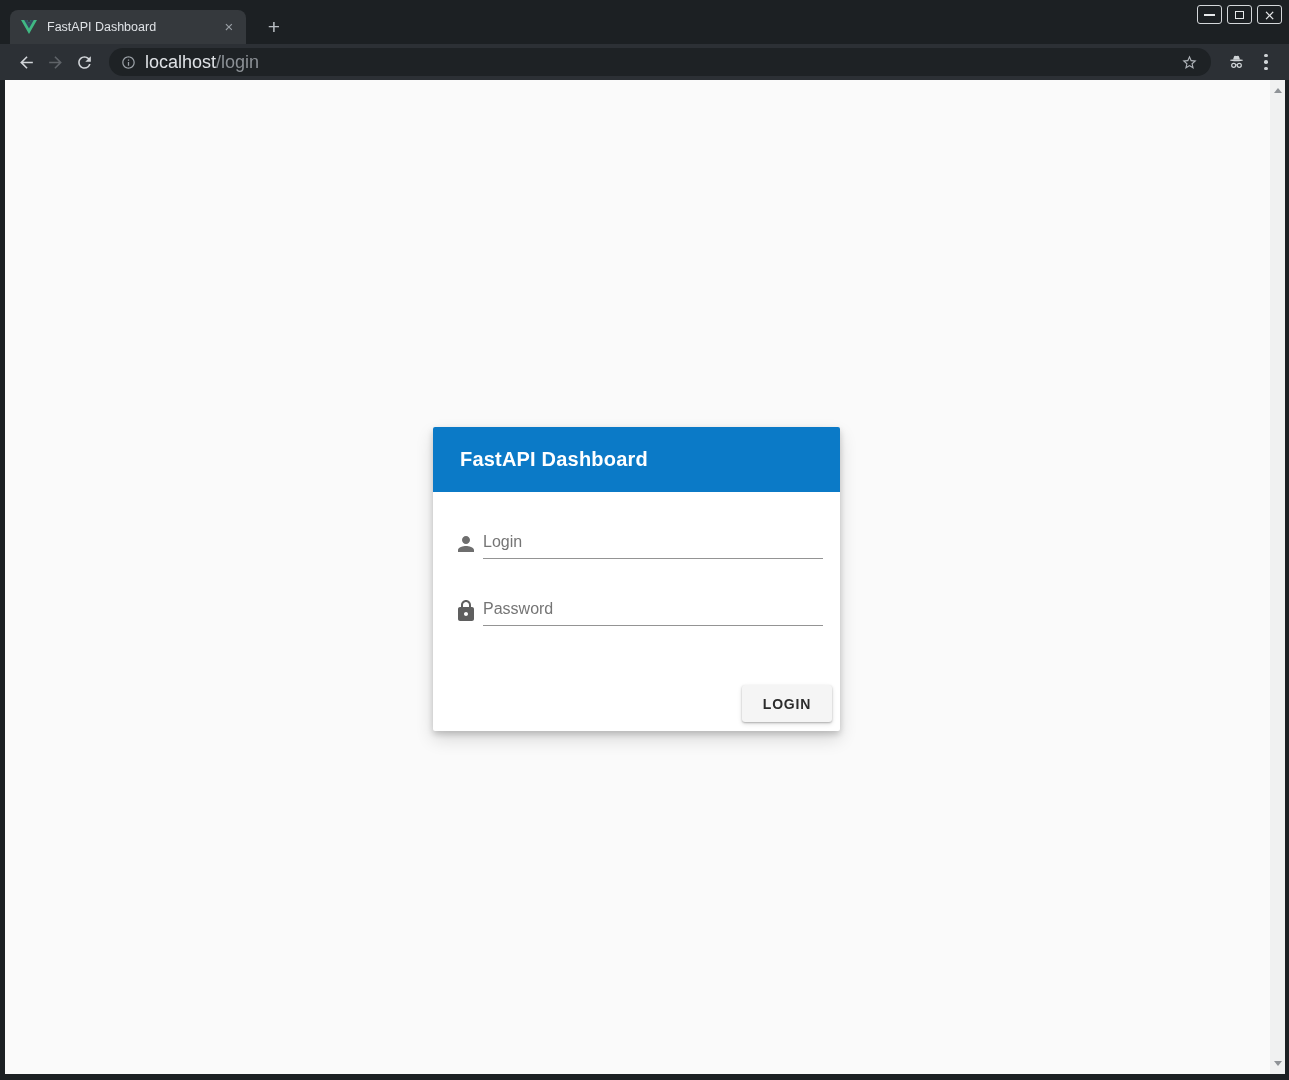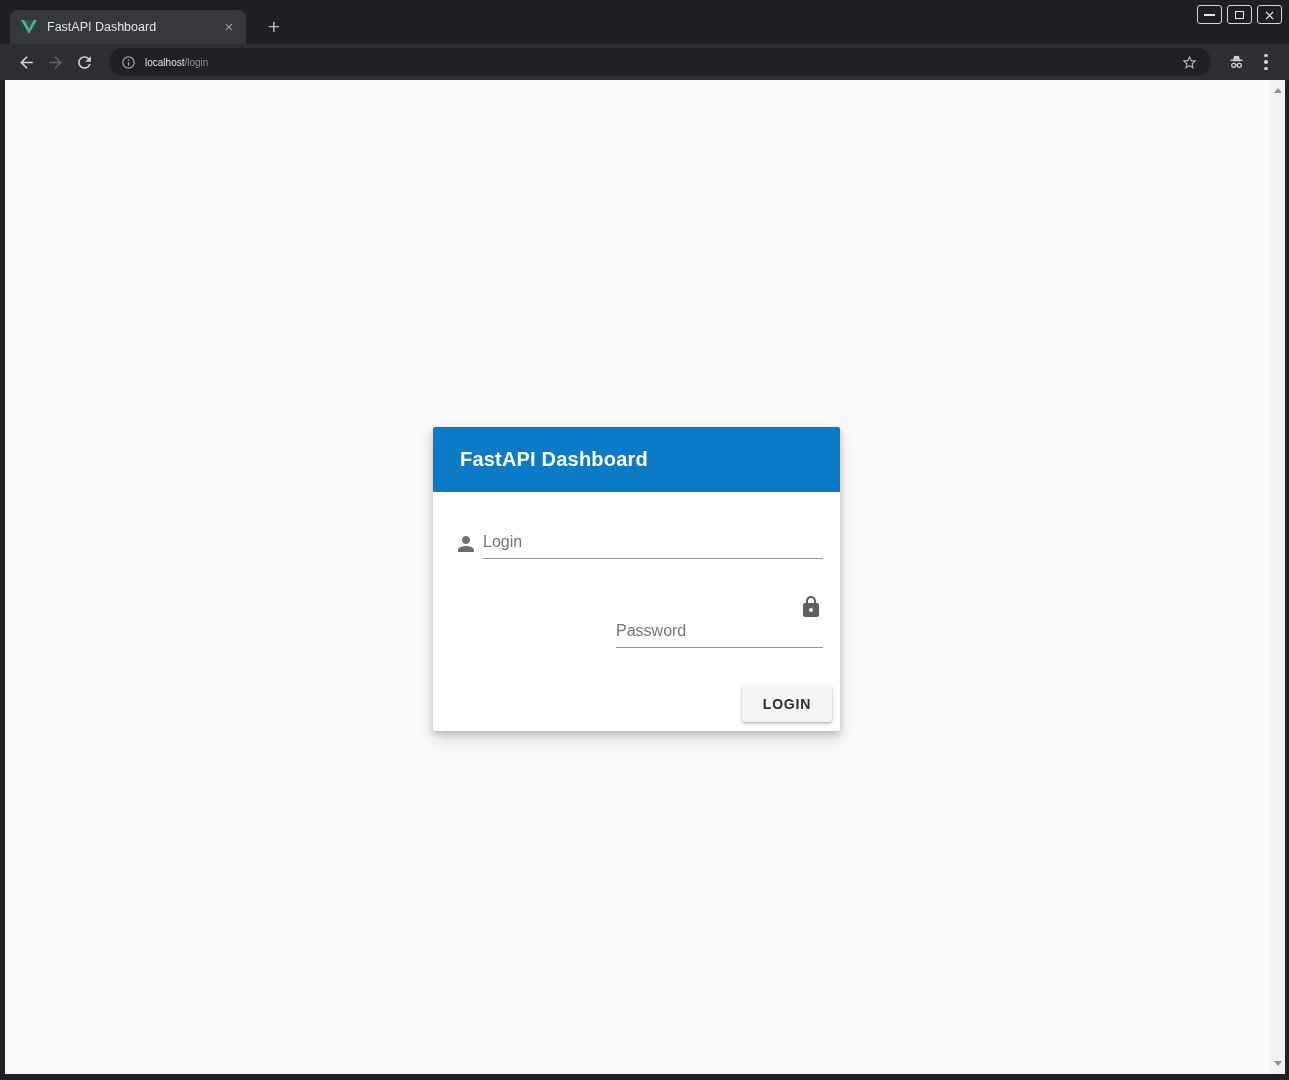--- a/index.html
+++ b/index.html
@@ -27,21 +27,21 @@
   .glyph-close { font-size:14px; line-height:14px; font-family:"DejaVu Sans", sans-serif; }
 
   
   .toolbar { height:36px; background:#2c3035; display:flex; align-items:center; padding:0 8px 0 12px; }
   .nav-btn { width:29px; height:29px; border:none; background:transparent; border-radius:50%;
              display:flex; align-items:center; justify-content:center; cursor:pointer; flex:0 0 auto; }
   .nav-btn svg { width:19px; height:19px; }
   .urlbar { flex:1; height:28px; margin:0 10px; background:#1e2225; border-radius:14px;
             display:flex; align-items:center; padding:0 10px 0 12px; cursor:text; }
   .urlbar svg { flex:0 0 auto; }
-  .url-text { margin-left:9px; font-size:10px; flex:1; white-space:nowrap; overflow:hidden; }
+  .url-text { margin-left:9px; font-size:18px; flex:1; white-space:nowrap; overflow:hidden; }
   .url-host { color:#dfe2e6; }
   .url-path { color:#8b9095; }
   .star-btn { width:24px; height:24px; border:none; background:transparent; cursor:pointer;
               display:flex; align-items:center; justify-content:center; }
   .chip-btn { width:30px; height:30px; border:none; background:transparent; cursor:pointer;
               display:flex; align-items:center; justify-content:center; flex:0 0 auto; }
   .dots { display:flex; flex-direction:column; gap:3px; }
   .dots i { width:3.5px; height:3.5px; border-radius:50%; background:#cfd3d6; }
 
   
@@ -54,21 +54,21 @@
   .sb-down { bottom:2px; } .sb-down span { bottom:6px; border-top:5px solid #8f9397; }
 
   
   .card { position:absolute; left:428px; top:347px; width:407px; height:304px; background:#ffffff;
           border-radius:2px; box-shadow:0 3px 6px rgba(0,0,0,0.18), 0 8px 18px rgba(0,0,0,0.14); }
   .card-header { height:65px; background:#0b7ac7; border-radius:2px 2px 0 0;
                  display:flex; align-items:center; padding:0 27px; }
   .card-title { color:#ffffff; font-size:20px; font-weight:bold; letter-spacing:0.2px; }
   .field-row { display:flex; align-items:flex-end; margin:0 17px 0 21px; height:31px; }
   .field-row.first { margin-top:36px; }
-  .field-row.second { margin-top:36px;flex-direction:column; }
+  .field-row.second { margin-top:36px; }
   .field-icon { width:24px; height:24px; flex:0 0 24px; margin-bottom:3px; }
   .text-field { flex:1; margin-left:5px; border:none; border-bottom:1px solid #949494;
                 background:transparent; font-family:"Liberation Sans", sans-serif; font-size:16px;
                 color:#333333; padding:0 0 7px 0; outline:none; }
   .text-field::placeholder { color:#757575; opacity:1; }
   .forgot-row { text-align:right; margin:21px 17px 0 0; }
   .forgot-link { font-size:13px; color:#1a6fc4; text-decoration:underline; cursor:pointer; }
   .login-btn { position:absolute; right:8px; bottom:9px; width:90px; height:37px;
                background:#f5f5f5; border:none; border-radius:3px; cursor:pointer;
                font-family:"Liberation Sans", sans-serif; font-size:14px; font-weight:bold;

